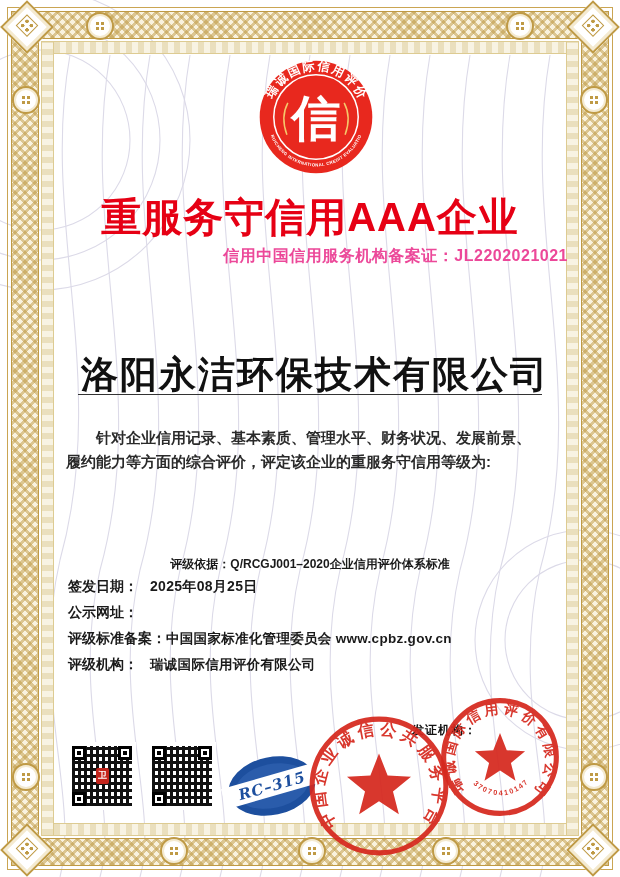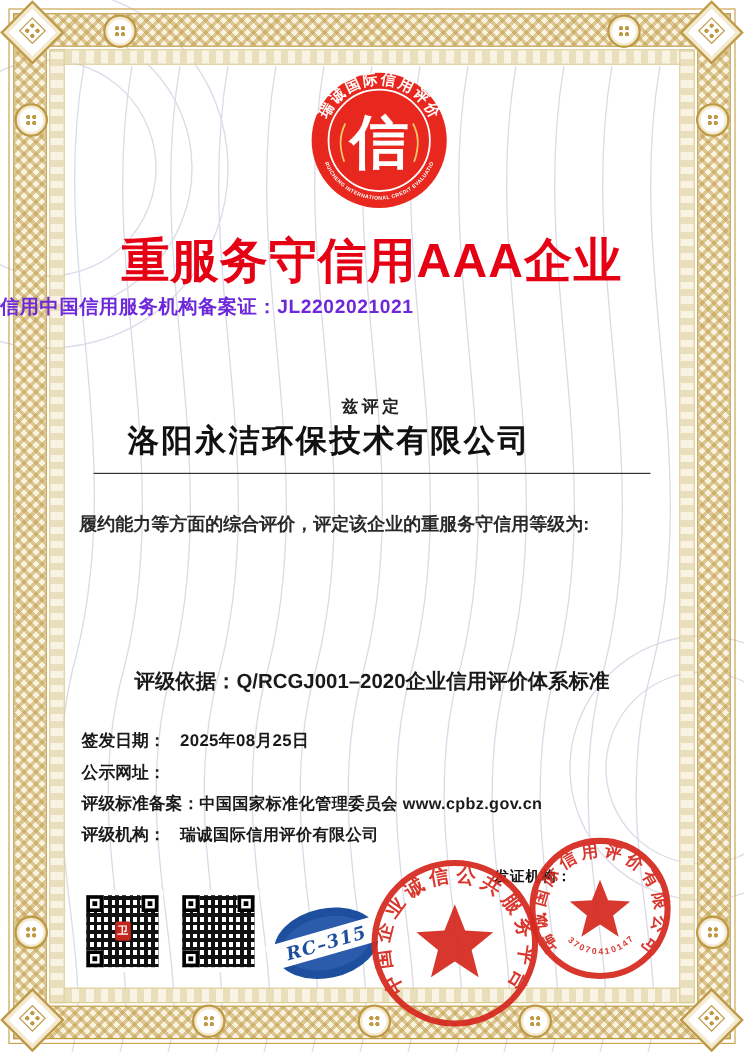--- a/index.html
+++ b/index.html
@@ -43,39 +43,39 @@
       radial-gradient(circle at 3.5px 8.5px,#bf9a45 1.6px,transparent 2px),
       radial-gradient(circle at 8.5px 8.5px,#bf9a45 1.6px,transparent 2px);}
 
   
   .content{position:absolute;inset:0;z-index:3;}
 
   .logo{position:absolute;left:255px;top:56px;width:122px;height:122px;}
 
   .title{position:absolute;left:0;top:190px;width:620px;text-align:center;
     font-size:40px;font-weight:900;color:#e60014;letter-spacing:1px;font-family:"Liberation Sans",sans-serif;}
-  .subtitle{position:absolute;left:0;top:246px;width:568px;text-align:left;
-    font-size:16px;font-weight:700;color:#6d28d9;letter-spacing:.5px;}
+  .subtitle{position:absolute;left:0;top:246px;width:568px;text-align:right;
+    font-size:16px;font-weight:700;color:#ec4899;letter-spacing:.5px;}
 
   .cert-no{position:absolute;left:0;top:294px;width:620px;text-align:center;font-size:17px;font-weight:800;color:#1a1a1a;letter-spacing:.5px;}
   .hereby{position:absolute;left:0;top:330px;width:620px;text-align:center;font-size:14px;font-weight:800;color:#222;font-family:"DejaVu Serif",serif;letter-spacing:3px;}
-  .company{position:absolute;left:0;top:350px;width:549px;text-align:center;font-size:26px;font-weight:900;color:#111;font-family:"DejaVu Serif",serif;letter-spacing:2px;}
+  .company{position:absolute;left:0;top:350px;width:549px;text-align:right;font-size:37px;font-weight:900;color:#111;font-family:"DejaVu Serif",serif;letter-spacing:2px;}
   .company-rule{position:absolute;left:78px;top:394px;width:464px;height:0;border-top:1.5px solid #333;}
   .address{position:absolute;left:0;top:399px;width:620px;text-align:center;font-size:13px;font-weight:800;color:#222;}
 
   .body-text{position:absolute;left:66px;top:426px;width:492px;font-size:15px;font-weight:700;color:#2a2a2a;line-height:24px;}
   .body-text .indent{text-indent:2em;display:block;}
 
   .grade{position:absolute;left:0;top:472px;width:620px;text-align:center;font-size:80px;font-weight:900;color:#d5281e;font-family:"DejaVu Serif",serif;letter-spacing:24px;text-indent:24px;line-height:86px;}
-  .basis{position:absolute;left:0;top:556px;width:620px;text-align:center;font-size:17px;font-weight:800;color:#1a1a1a;}
+  .basis{position:absolute;left:0;top:556px;width:620px;text-align:center;font-size:12px;font-weight:800;color:#1a1a1a;}
 
   .fields{position:absolute;left:68px;top:578px;width:500px;}
   .field-row{display:flex;align-items:baseline;height:26px;font-size:14px;color:#1a1a1a;}
   .field-label{font-weight:800;white-space:pre;}
-  .field-row:nth-child(-n+4) .field-label{min-width:82px;margin-top:31px;}
+  .field-row:nth-child(-n+4) .field-label{min-width:82px;}
   .field-value{font-weight:800;letter-spacing:.3px;}
   .field-row:nth-child(3) .field-value,.field-row:nth-child(4) .field-value{font-weight:600;font-size:13.5px;}
 
   
   .qr{position:absolute;width:64px;height:64px;background:#fff;padding:2px;}
   .qr .mat{position:relative;width:60px;height:60px;margin:2px;
     background:
       repeating-linear-gradient(90deg,#111 0 3px,transparent 3px 6px),
       repeating-linear-gradient(0deg,#111 0 3px,transparent 3px 7px),
       repeating-linear-gradient(45deg,#fff 0 2px,transparent 2px 5px);}
@@ -173,25 +173,25 @@
       <path id="logoArcBottom" d="M 16 83 A 52 52 0 0 0 114 83" fill="none"></path>
       <text font-size="4.6" font-weight="bold" fill="#ffffff" letter-spacing=".4">
         <textPath href="#logoArcBottom" startOffset="2">RUICHENG INTERNATIONAL CREDIT EVALUATION</textPath>
       </text>
     </svg>
 
     <div class="title">重服务守信用AAA企业</div>
     <div class="subtitle">信用中国信用服务机构备案证：JL2202021021</div>
 
 
-    <div class="hereby">兹评定</div>
     <div class="company">洛阳永洁环保技术有限公司</div>
     <div class="company-rule"></div>
 
     <div class="body-text">
+      <span class="indent">针对企业信用记录、基本素质、管理水平、财务状况、发展前景、</span>
       <span>履约能力等方面的综合评价，评定该企业的重服务守信用等级为:</span>
     </div>
 
     <div class="basis">评级依据：Q/RCGJ001–2020企业信用评价体系标准</div>
 
     <div class="fields">
       <div class="field-row">
         <span class="field-label">签发日期：</span>
         <span class="field-value">2025年08月25日</span>
       </div>

